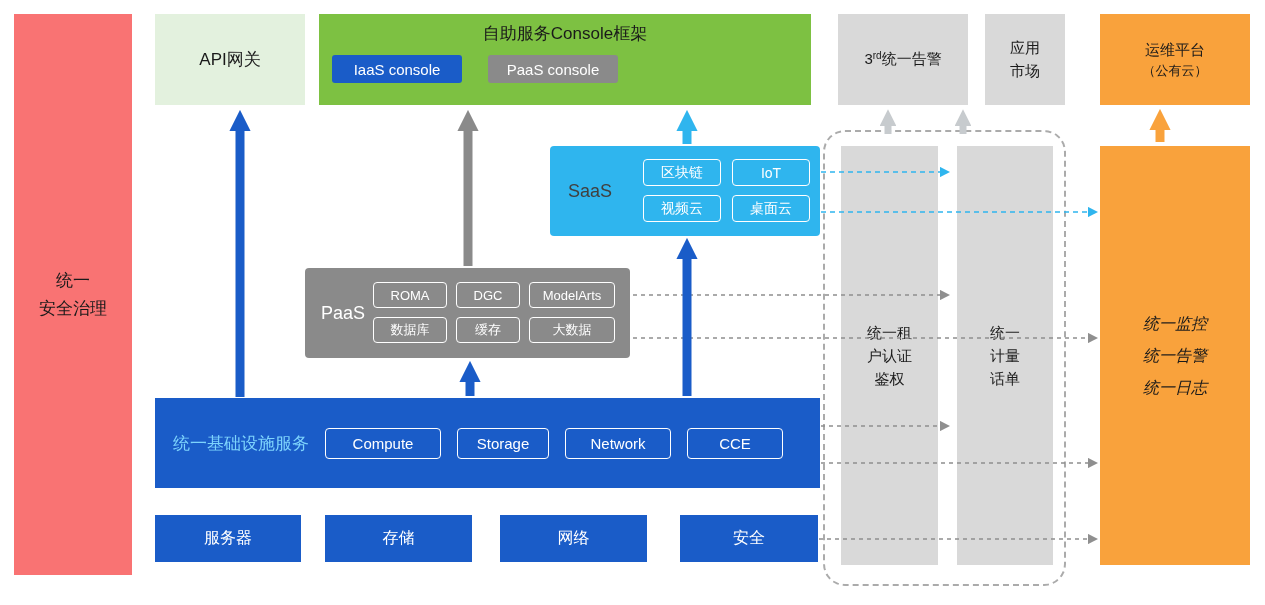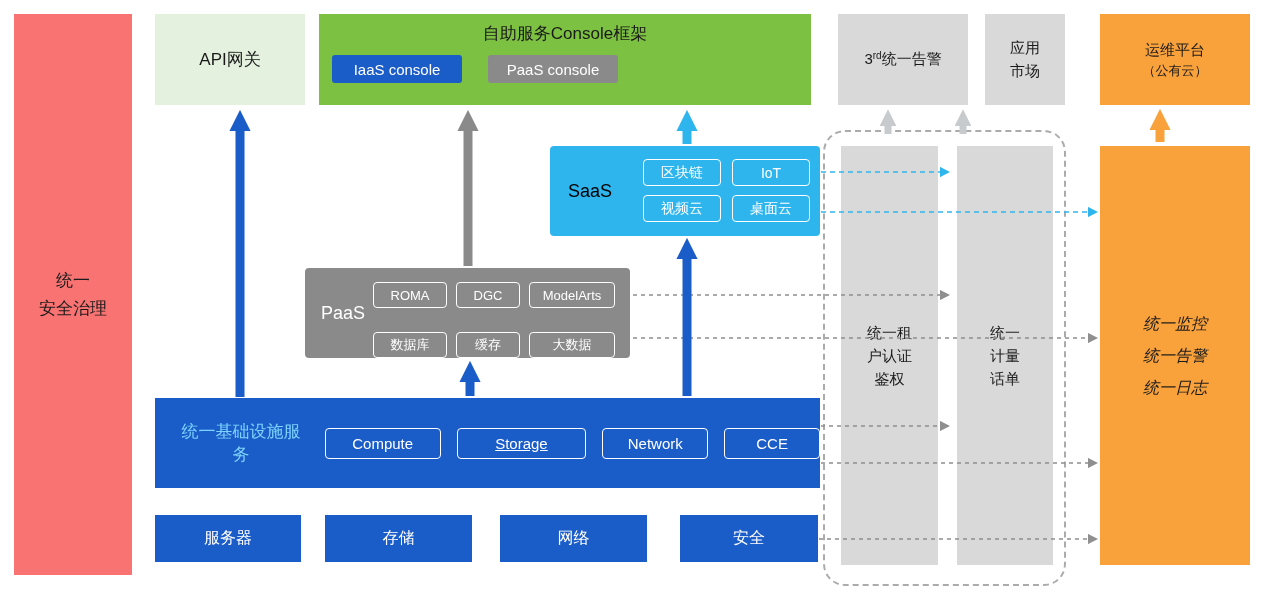--- a/index.html
+++ b/index.html
@@ -48,45 +48,45 @@
     <span class="ml">应用
 市场</span>
   </div>
 
   <div class="box" style="left:1100px; top:14px; width:150px; height:91px; background:#F9A23C; flex-direction:column; line-height:1.5;">
     <span style="font-size:15px;">运维平台</span>
     <span style="font-size:13px;">（公有云）</span>
   </div>
 
   <div class="box" style="left:550px; top:146px; width:270px; height:90px; background:#2FB5EE; border-radius:4px;">
-    <span style="position:absolute; left:18px; top:50%; transform:translateY(-50%); color:#000000; font-size:18px;">SaaS</span>
+    <span style="position:absolute; left:18px; top:50%; transform:translateY(-50%); color:#404040; font-size:18px;">SaaS</span>
     <div style="position:absolute; left:93px; top:13px; display:grid; grid-template-columns:78px 78px; gap:9px 11px;">
       <div class="chip" style="height:27px; font-size:14px;">区块链</div>
       <div class="chip" style="height:27px; font-size:14px;">IoT</div>
       <div class="chip" style="height:27px; font-size:14px;">视频云</div>
       <div class="chip" style="height:27px; font-size:14px;">桌面云</div>
     </div>
   </div>
 
   <div class="box" style="left:305px; top:268px; width:325px; height:90px; background:#8A8A8A; border-radius:4px;">
     <span style="position:absolute; left:16px; top:50%; transform:translateY(-50%); color:#fff; font-size:18px;">PaaS</span>
-    <div style="position:absolute; left:68px; top:14px; display:grid; grid-template-columns:74px 64px 86px; gap:24px 9px;">
+    <div style="position:absolute; left:68px; top:14px; display:grid; grid-template-columns:74px 64px 86px; gap:9px 9px;">
       <div class="chip" style="height:26px; font-size:13px;">ROMA</div>
       <div class="chip" style="height:26px; font-size:13px;">DGC</div>
       <div class="chip" style="height:26px; font-size:13px;">ModelArts</div>
       <div class="chip" style="height:26px; font-size:13px;">数据库</div>
       <div class="chip" style="height:26px; font-size:13px;">缓存</div>
       <div class="chip" style="height:26px; font-size:13px;">大数据</div>
     </div>
   </div>
 
   <div class="box" style="left:155px; top:398px; width:665px; height:90px; background:#1A5CC8; justify-content:flex-start; padding-left:18px; gap:16px;">
     <span style="color:#7dd3fc; font-size:17px;">统一基础设施服务</span>
     <div class="chip" style="width:116px; height:31px; font-size:15px;">Compute</div>
-    <div class="chip" style="width:130px; height:31px; font-size:15px;text-decoration:underline;">Storage</div>
+    <div class="chip" style="width:92px; height:31px; font-size:15px;">Storage</div>
     <div class="chip" style="width:106px; height:31px; font-size:15px;">Network</div>
     <div class="chip" style="width:96px; height:31px; font-size:15px;">CCE</div>
   </div>
 
   <div class="box" style="left:155px; top:515px; width:146px; height:47px; background:#1A5CC8; color:#fff; font-size:16px;">服务器</div>
   <div class="box" style="left:325px; top:515px; width:147px; height:47px; background:#1A5CC8; color:#fff; font-size:16px;">存储</div>
   <div class="box" style="left:500px; top:515px; width:147px; height:47px; background:#1A5CC8; color:#fff; font-size:16px;">网络</div>
   <div class="box" style="left:680px; top:515px; width:138px; height:47px; background:#1A5CC8; color:#fff; font-size:16px;">安全</div>
 
   <div style="position:absolute; left:823px; top:130px; width:243px; height:456px; border:2px dashed #ABABAB; border-radius:22px;"></div>

